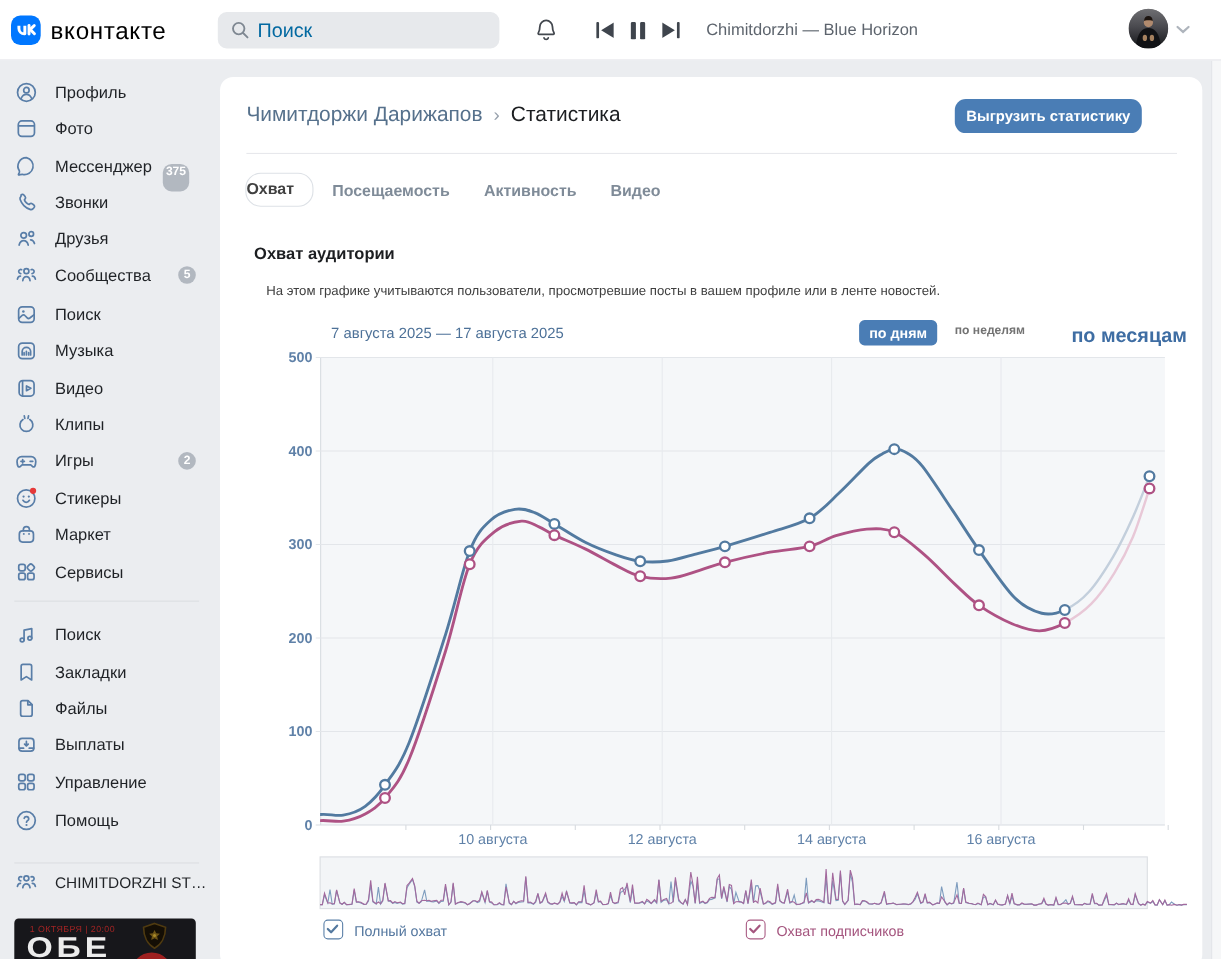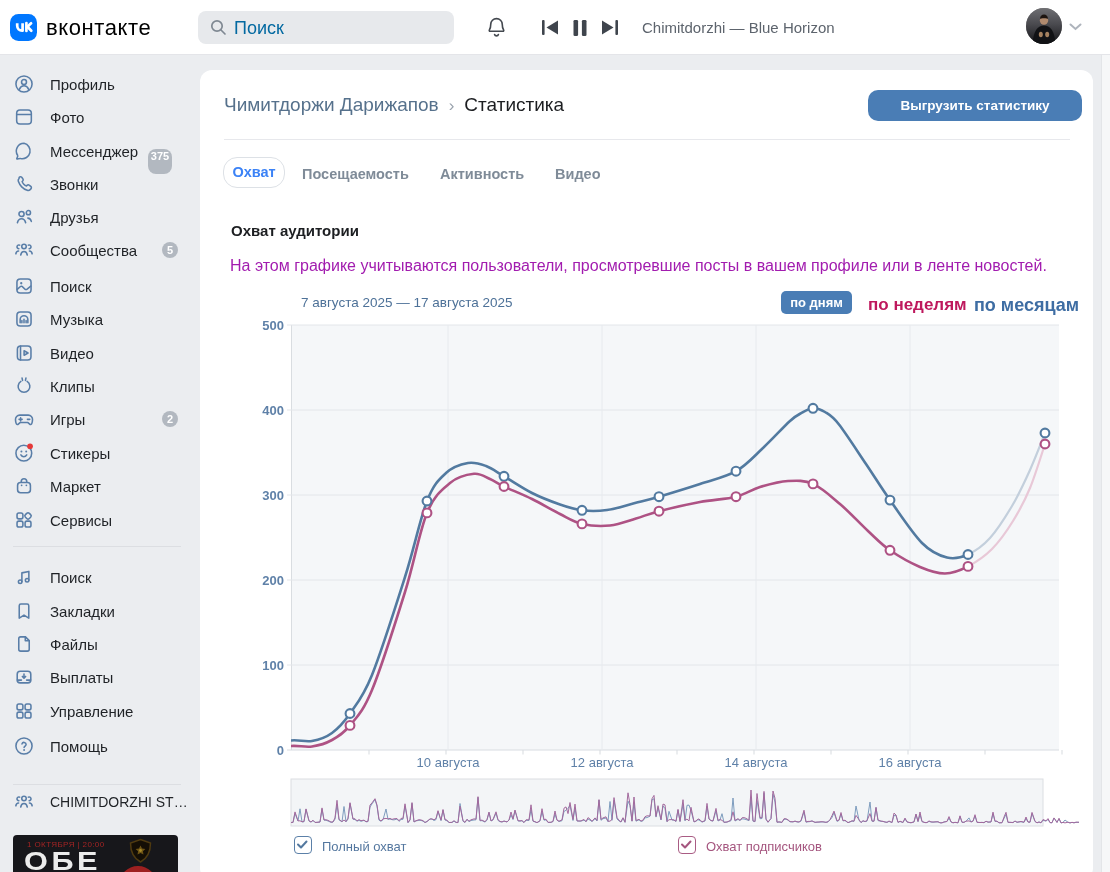--- a/index.html
+++ b/index.html
@@ -15,29 +15,29 @@
 .mi{position:absolute;left:13px;width:185px;height:24px}
 .mi .ic{position:absolute;left:0;top:0;width:22px;height:22px}
 .mi .tx{position:absolute;left:37px;top:3px;font-size:15px;color:#1f2226;white-space:nowrap}
 .badge{position:absolute;top:4px;background:#b2b8c0;color:#fff;font-size:11px;font-weight:bold;border-radius:9px;text-align:center}
 .sdiv{position:absolute;left:13px;width:168px;height:1px;background:#dcdee2}
 
 #card{position:absolute;left:200px;top:70px;width:893px;height:810px;background:#fff;border-radius:12px}
 #crumb{position:absolute;left:224px;top:94px;font-size:19px;color:#56718c}
 #crumb b{color:#1c1e21;font-weight:normal}
 #crumb .sep{color:#99a2ad;font-size:17px;padding:0 10px}
-#exportbtn{position:absolute;left:868px;top:90px;width:214px;height:31px;background:#4a7db5;border-radius:10px;color:#fff;font-size:13.5px;font-weight:bold;text-align:center;line-height:31px}
+#exportbtn{position:absolute;left:868px;top:90px;width:170px;height:31px;background:#4a7db5;border-radius:10px;color:#fff;font-size:13.5px;font-weight:bold;text-align:center;line-height:31px}
 #hdiv{position:absolute;left:224px;top:139px;width:846px;height:1px;background:#e7e8ec}
 .tab{position:absolute;top:166px;font-size:14.5px;font-weight:bold;color:#7f8b98}
-#tab1{position:absolute;left:223px;top:157px;width:62px;height:31px;background:#fff;border:1px solid #dde1e6;border-radius:14px;color:#3b82f6;text-align:center;line-height:29px;font-weight:bold;font-size:14.5px}
+#tab1{position:absolute;left:223px;top:157px;width:62px;height:31px;background:#fff;border:1px solid #dde1e6;border-radius:14px;color:#404040;text-align:left;line-height:29px;font-weight:bold;font-size:14.5px}
 #h2{position:absolute;left:231px;top:222px;font-size:15px;font-weight:bold;color:#1c1e21}
-#desc{position:absolute;left:230px;top:257px;font-size:16px;color:#a21caf}
+#desc{position:absolute;left:242px;top:257px;font-size:12px;color:#404040}
 #drange{position:absolute;left:301px;top:295px;font-size:13.5px;color:#4d7198}
 #bdays{position:absolute;left:781px;top:291px;width:71px;height:23px;background:#4a7db5;border-radius:5px;color:#fff;font-size:13px;font-weight:bold;text-align:center;line-height:23px}
-#bweeks{position:absolute;left:868px;top:295px;font-size:17px;font-weight:bold;color:#be185d}
+#bweeks{position:absolute;left:868px;top:295px;font-size:11px;font-weight:bold;color:#737373}
 #bmonths{position:absolute;left:974px;top:295px;font-size:18px;font-weight:bold;color:#3e6da3}
 
 .cb{position:absolute;width:18px;height:18px;border-radius:4px;background:#fff}
 .cbl{position:absolute;top:839px;font-size:13px}
 #scroll{position:absolute;left:1101px;top:55px;width:9px;height:817px;background:#f6f7f8;border-left:1px solid #e3e5e8}
 </style></head>
 <body>
 <div id="hdr">
  <div id="logo"><svg width="27" height="27" viewBox="0 0 27 27" fill="none" stroke="#fff" stroke-width="2.7">
         <path d="M7.2 9.3v2.5a4.9 4.9 0 0 0 4.9 4.9h.5V9.3" stroke-linejoin="round"></path>

